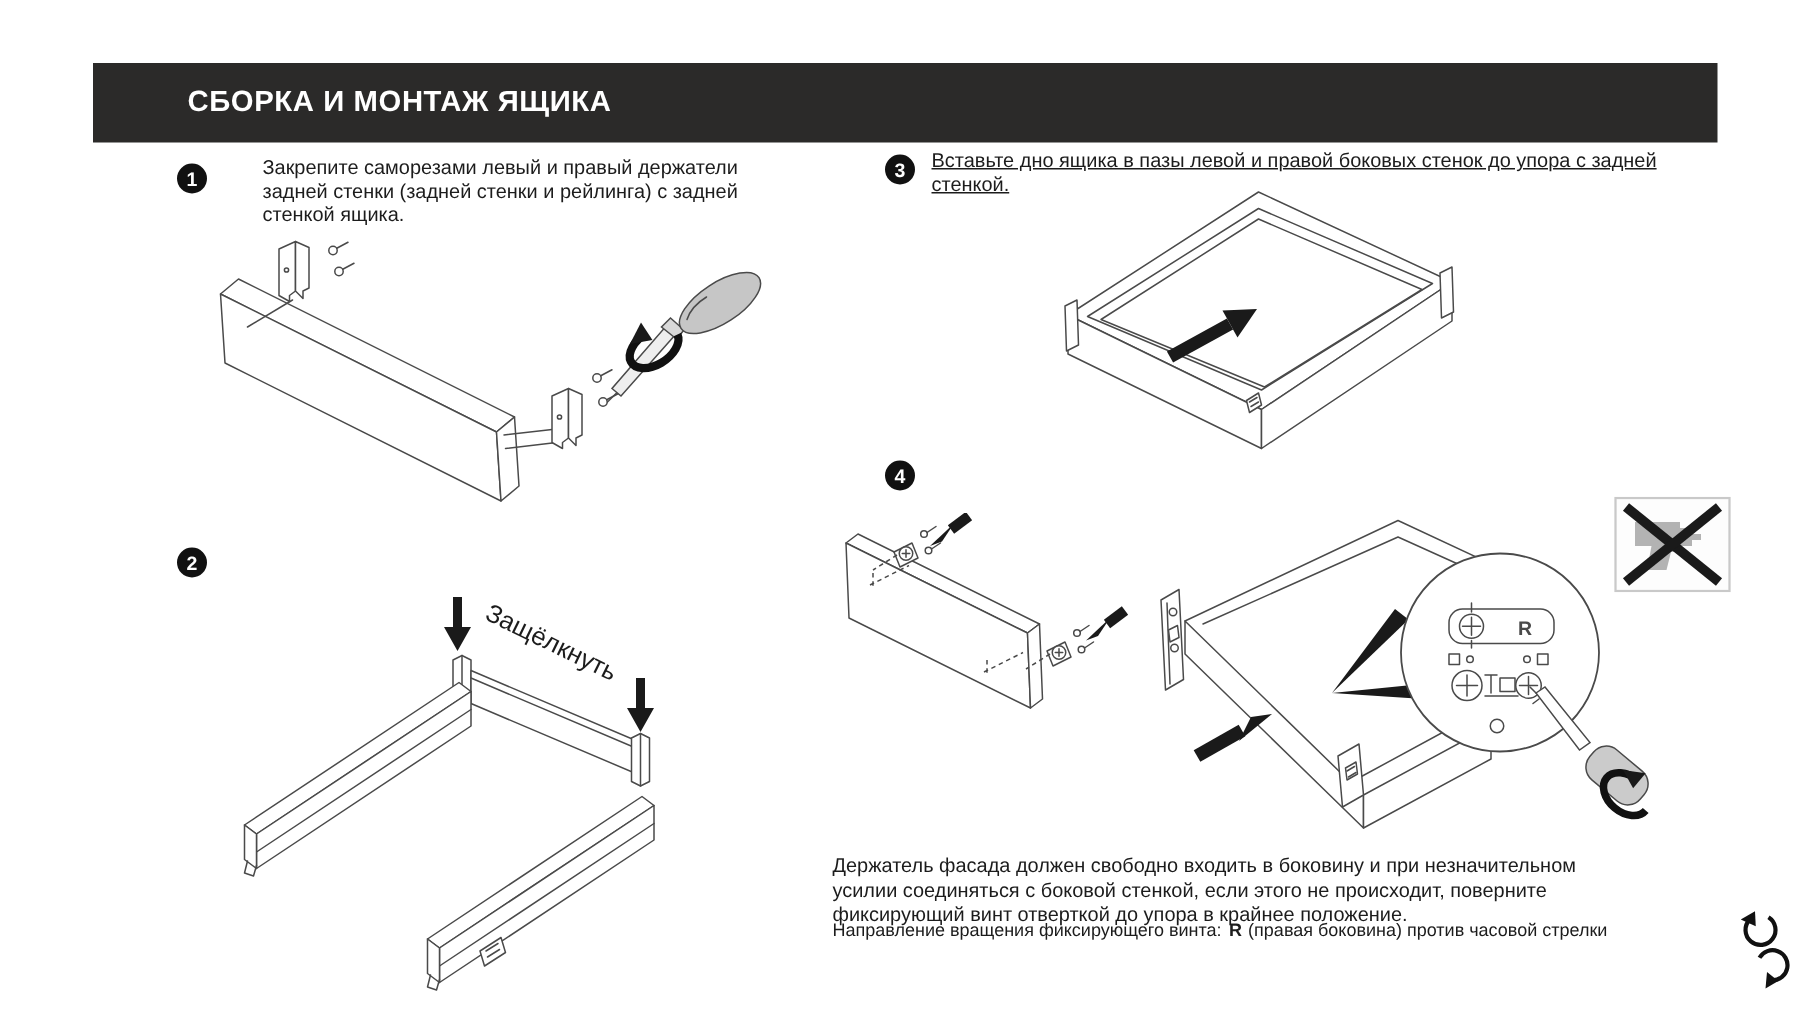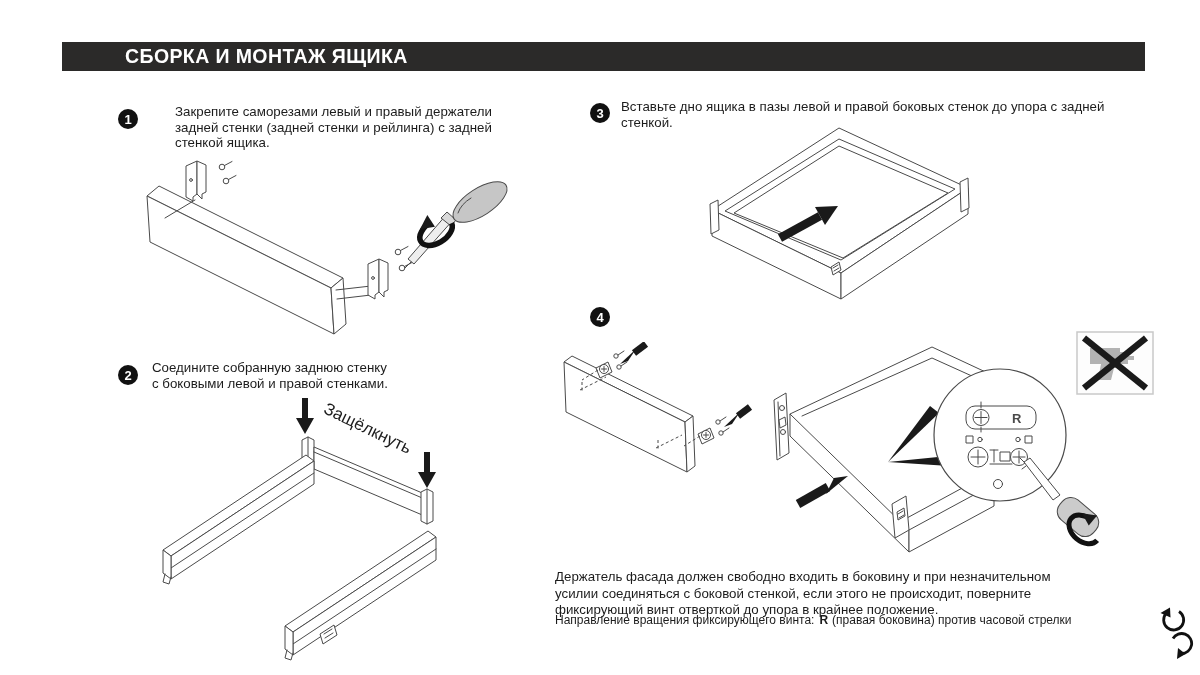--- a/index.html
+++ b/index.html
@@ -1,18 +1,18 @@
 <!DOCTYPE html>
 <html><head>
 <meta charset="utf-8">
 <style>
   html,body{margin:0;padding:0;background:#fff;}
   .page{position:relative;width:1200px;height:675px;background:#ffffff;overflow:hidden;
         font-family:"Liberation Sans", sans-serif;color:#1c1c1c;}
-  .header-bar{position:absolute;left:62px;top:42px;width:1083px;height:29px;
+  .header-bar{position:absolute;left:62px;top:42px;width:1083px;height:53px;
         background:#2b2a29;display:flex;align-items:center;}
   .header-title{margin-left:63px;color:#ffffff;font-size:19.5px;font-weight:bold;letter-spacing:.4px;}
   .badge{position:absolute;width:20px;height:20px;border-radius:50%;background:#111;
         color:#fff;font-size:13px;font-weight:bold;display:flex;align-items:center;justify-content:center;}
   .step-text{position:absolute;font-size:13.3px;line-height:15.6px;white-space:pre-line;}
   .note{position:absolute;font-size:13.3px;line-height:16.6px;white-space:pre-line;}
   .direction{position:absolute;left:555px;top:612px;display:flex;align-items:flex-start;
         font-size:12px;line-height:17px;}
   .dir-col{display:flex;flex-direction:row;margin-left:5px;gap:24px;}
   .dir-letter{font-weight:bold;}
@@ -38,27 +38,25 @@
   <div class="badge" style="left:118px;top:109px;">
     <span>1</span>
     </div>
   <div class="step-text" style="left:152px;top:104px;margin-left:23px;">Закрепите саморезами левый и правый держатели
 задней стенки (задней стенки и рейлинга) с задней
 стенкой ящика.</div>
 
   <div class="badge" style="left:118px;top:365px;">
     <span>2</span>
     </div>
-  <div class="step-text" style="left:152px;top:360px;">Соедините собранную заднюю стенку
-с боковыми левой и правой стенками.</div>
 
   <div class="badge" style="left:590px;top:103px;">
     <span>3</span>
     </div>
-  <div class="step-text" style="left:621px;top:99px;">Вставьте дно ящика в пазы левой и правой боковых стенок до упора с задней
+  <div class="step-text" style="left:621px;top:99px;text-decoration:underline;">Вставьте дно ящика в пазы левой и правой боковых стенок до упора с задней
 стенкой.</div>
 
   <div class="badge" style="left:590px;top:307px;">
     <span>4</span>
     </div>
 
   <div class="snap-label">Защёлкнуть</div>
 
   <svg class="ill" style="left:140px;top:156px;" width="372" height="196" viewBox="0 0 372 196">
     <g>

